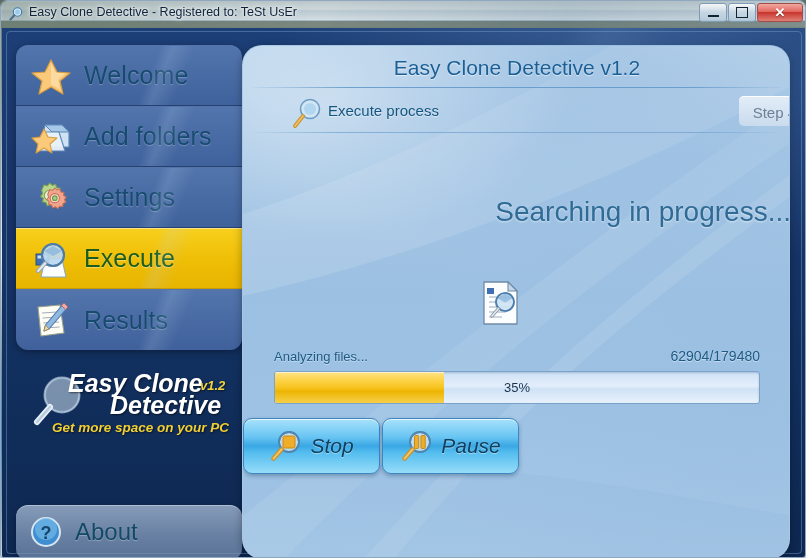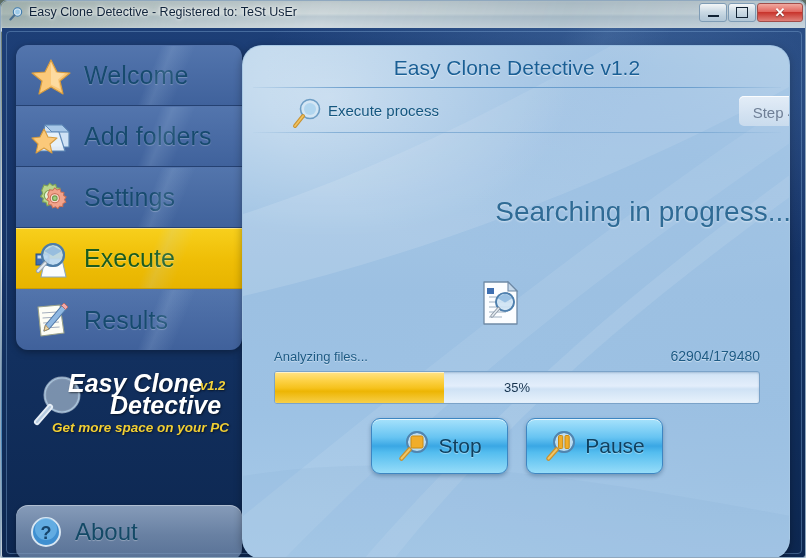--- a/index.html
+++ b/index.html
@@ -19,21 +19,21 @@
     position: absolute; left: 0; top: 0;
     width: 806px; height: 558px;
     box-sizing: border-box;
     border: 1px solid #8fa8bf;
     border-radius: 7px 7px 3px 3px;
     background: transparent;
     overflow: hidden;
   }
   .titlebar {
     position: absolute; left: 0; top: 0;
-    width: 806px; height: 31px;
+    width: 806px; height: 20px;
     box-sizing: border-box;
     background: linear-gradient(180deg,
        rgba(214,226,236,0.72) 0%,
        rgba(228,238,245,0.78) 42%,
        rgba(198,214,228,0.80) 52%,
        rgba(225,235,243,0.86) 100%);
     border-bottom: 1px solid #9bb2c6;
     border-radius: 6px 6px 0 0;
   }
   .titlebar::before {
@@ -257,21 +257,21 @@
     position:absolute; left:0; top:0; height:100%;
     background: linear-gradient(180deg,#ffe389 0%,#fdd34a 26%,#f6c21c 52%,#edb503 62%,#f7cf49 100%);
     box-shadow: inset 0 1px 0 rgba(255,255,255,0.55);
   }
   .prog-text {
     position:absolute; inset:0; display:flex; align-items:center; justify-content:center;
     font-size:13px; color:#17344f;
   }
 
   
-  .btn-row { position:absolute; left:0; top:372px; width:548px; display:flex; justify-content:center; gap:18px; z-index:3; }
+  .btn-row { position:absolute; left:0; top:372px; width:548px; display:flex; justify-content:flex-start; gap:2px; z-index:3;font-style:italic; }
   .abtn {
     width:137px; height:56px; box-sizing:border-box;
     border:1px solid #3d86c2; border-radius:9px;
     background: linear-gradient(180deg,#a7e2fb 0%,#67c4f2 34%,#3aa7e4 50%,#54bdef 62%,#96dcf9 100%);
     display:flex; align-items:center; justify-content:center; gap:7px;
     cursor:pointer;
     box-shadow: inset 0 1px 0 rgba(255,255,255,0.7), 0 2px 4px rgba(10,45,80,0.33);
   }
   .abtn-icon { width:34px; height:34px; flex:0 0 34px; }
   .abtn-label { font-size:21px; color:#10405f; text-shadow:0 1px 1px rgba(255,255,255,0.45); }

